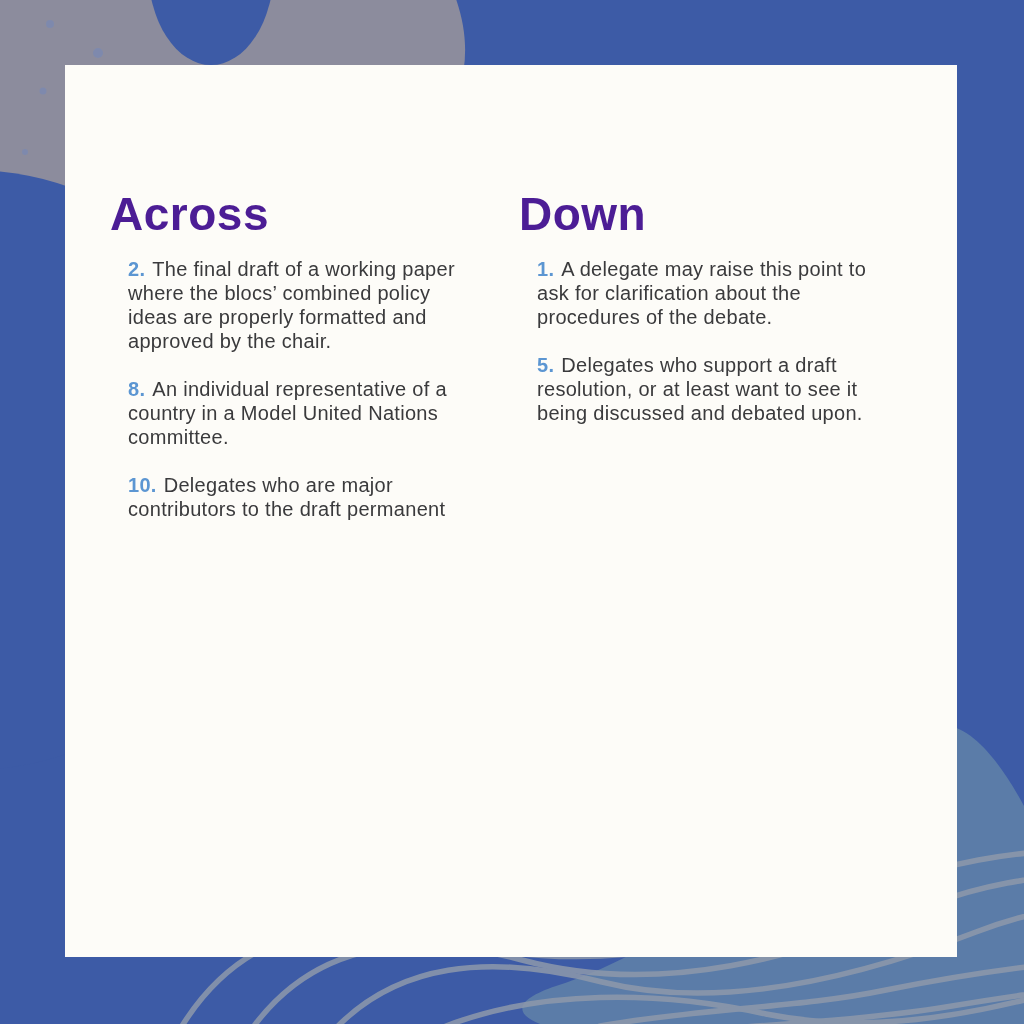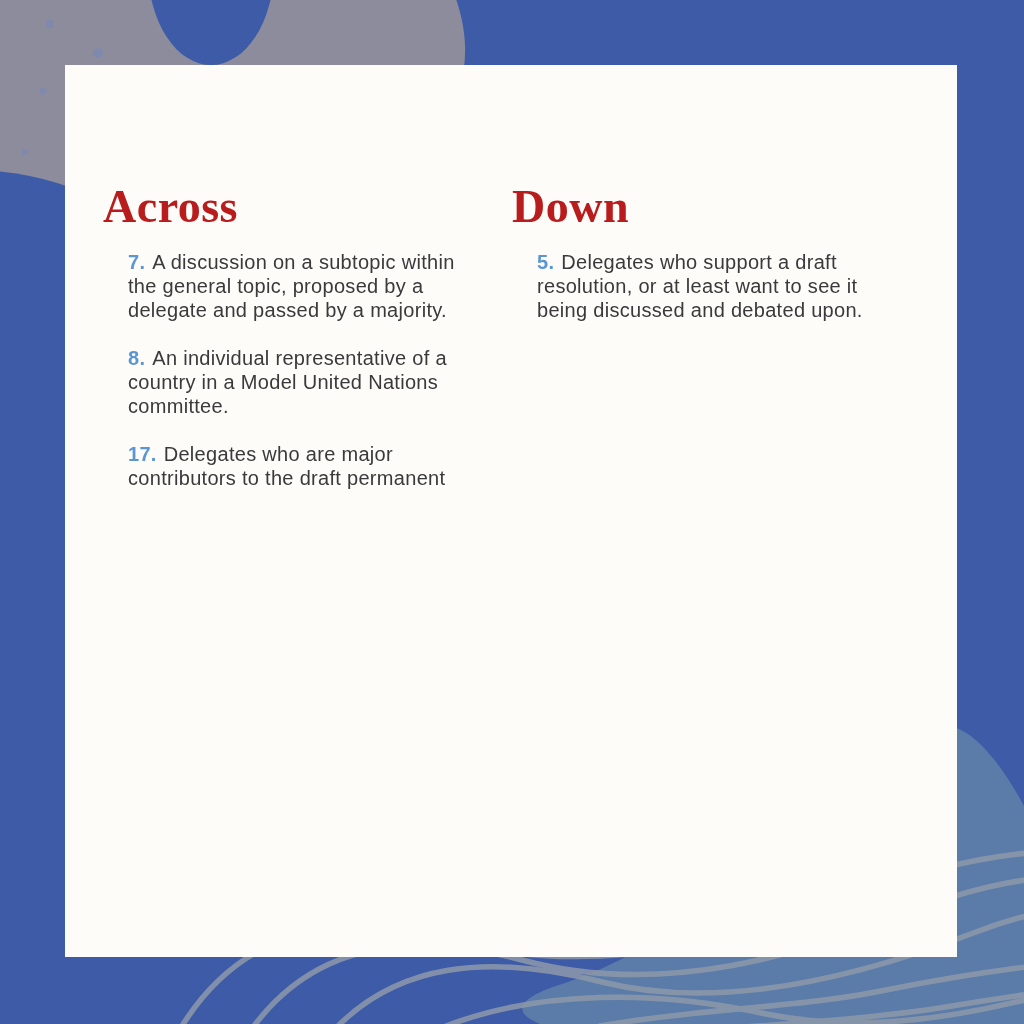--- a/index.html
+++ b/index.html
@@ -17,27 +17,26 @@
     left: 65px;
     top: 65px;
     width: 892px;
     height: 892px;
     background: #FDFCF8;
   }
   .col { position: absolute; top: 116px; width: 392px; }
   .col-across { left: 38px; }
   .col-down  { left: 447px; }
   h1.col-title {
-    margin: 0;
+    margin: 7px;
     font-size: 46px;
     line-height: 1.15;
     font-weight: 600;
     letter-spacing: 0.5px;
-    color: #b91c1c;
-    font-family: Liberation Serif, serif;
+    color: #4c1d95;
   }
   .clues { margin-top: 16px; padding-left: 25px; }
   .clue {
     margin: 0 0 24px 0;
     width: 352px;
     font-size: 20px;
     line-height: 24px;
     letter-spacing: 0.3px;
     color: #3A3A3C;
   }
@@ -72,27 +71,28 @@
       <path d="M 600 1026 C 700 1008 800 1008 886 990 C 950 977 1010 968 1070 962"></path>
       <path d="M 700 1030 C 790 1024 880 1018 952 1006 C 1000 998 1040 992 1080 988"></path>
     </g>
   </svg>
 
   <div class="card">
 
     <section class="col col-across">
       <h1 class="col-title">Across</h1>
       <div class="clues">
-        <p class="clue"><span class="num">7.</span><span class="txt">A discussion on a subtopic within the general topic, proposed by a delegate and passed by a majority.</span></p>
+        <p class="clue"><span class="num">2.</span><span class="txt">The final draft of a working paper where the blocs’ combined policy ideas are properly formatted and approved by the chair.</span></p>
         <p class="clue"><span class="num">8.</span><span class="txt">An individual representative of a country in a Model United Nations committee.</span></p>
-        <p class="clue"><span class="num">17.</span><span class="txt">Delegates who are major contributors to the draft permanent</span></p>
+        <p class="clue"><span class="num">10.</span><span class="txt">Delegates who are major contributors to the draft permanent</span></p>
       </div>
     </section>
 
     <section class="col col-down">
       <h1 class="col-title">Down</h1>
       <div class="clues">
+        <p class="clue"><span class="num">1.</span><span class="txt">A delegate may raise this point to ask for clarification about the procedures of the debate.</span></p>
         <p class="clue"><span class="num">5.</span><span class="txt">Delegates who support a draft resolution, or at least want to see it being discussed and debated upon.</span></p>
       </div>
     </section>
 
   </div>
 </div>
 
 </body></html>

